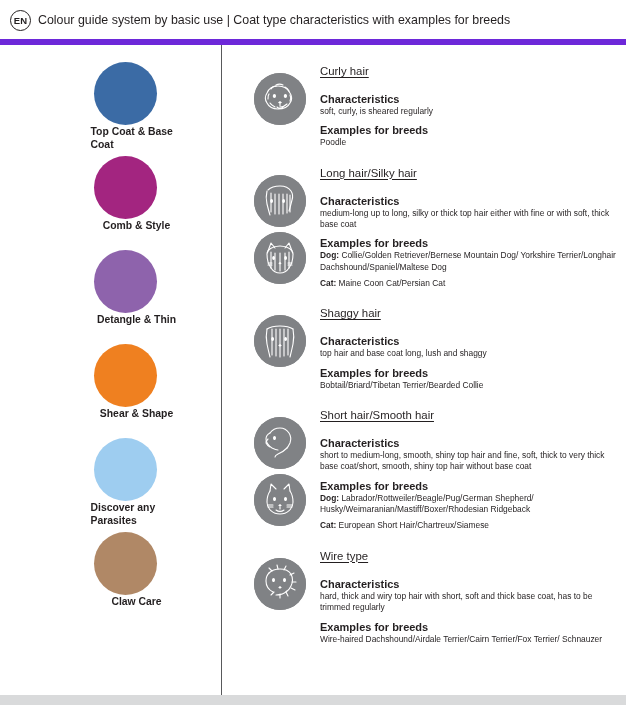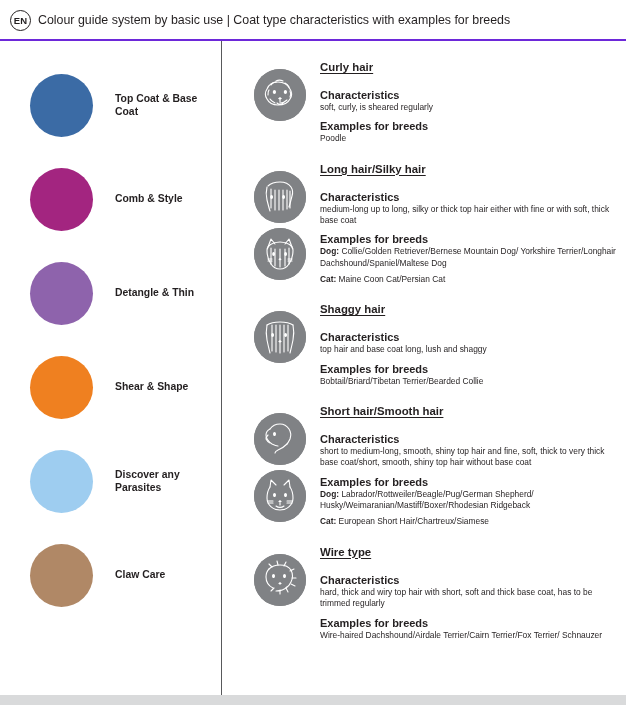--- a/index.html
+++ b/index.html
@@ -14,21 +14,21 @@
     color: #231f20;
     overflow: hidden;
     position: relative;
   }
 
   
   .header {
     display: flex;
     align-items: center;
     padding: 10px 8px 8px 10px;
-    border-bottom: 2px solid #6d28d9;
+    border-bottom: 6px solid #6d28d9;
     box-sizing: border-box;
   }
   .lang-badge {
     width: 19px;
     height: 19px;
     border-radius: 50%;
     border: 1.6px solid #231f20;
     color: #231f20;
     font-size: 9.5px;
     font-weight: bold;
@@ -69,20 +69,21 @@
     padding-right: 10px;
   }
 
   
   .colour-row {
     display: flex;
     align-items: center;
     height: 94px;
     padding-left: 30px;
     box-sizing: border-box;
+    flex-direction: column;
   }
   .swatch {
     width: 63px;
     height: 63px;
     border-radius: 50%;
     flex: 0 0 auto;
   }
   .colour-label {
     margin-left: 22px;
     font-size: 10.4px;
@@ -116,21 +117,21 @@
     width: 52px;
     height: 52px;
   }
   .coat-text {
     flex: 1 1 auto;
     padding-left: 8px;
     padding-top: 2px;
   }
   .coat-name {
     font-size: 11.4px;
-    font-weight: bold;
+    font-weight: normal;
     color: #231f20;
     text-decoration: underline;
     text-underline-offset: 2px;
     margin-bottom: 9px;
     display: inline-block;
   }
   .sub-head {
     font-size: 11px;
     font-weight: bold;
     color: #231f20;

